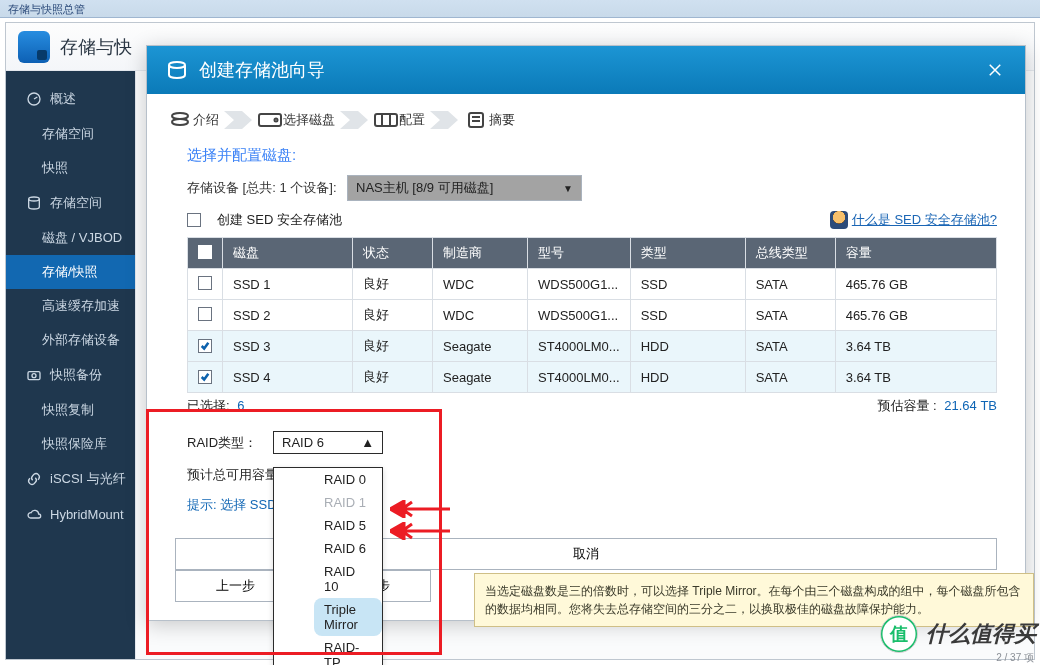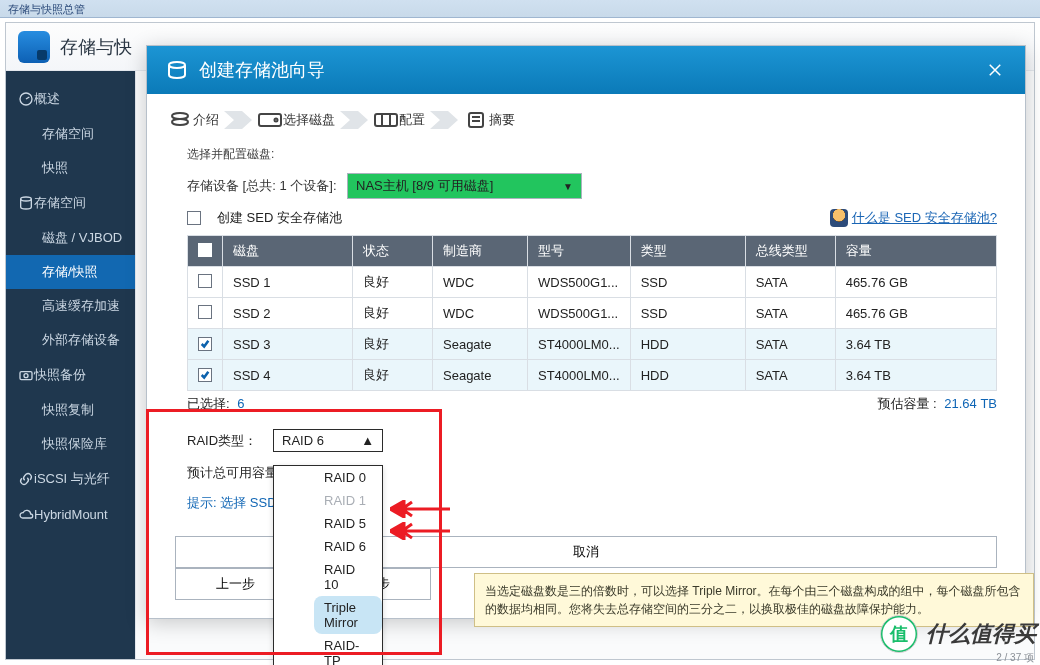--- a/index.html
+++ b/index.html
@@ -5,21 +5,21 @@
   * { box-sizing: border-box; margin: 0; padding: 0; font-family: "Microsoft YaHei", "PingFang SC", Arial, sans-serif; }
   body { width: 1040px; height: 665px; background: #fff; overflow: hidden; font-size: 13px; color: #222; position: relative; }
   .titlebar { height: 18px; background: linear-gradient(#d0e0f0,#c8daea); color: #2b4a7a; font-size: 11px; padding: 2px 8px; border-bottom: 1px solid #9fb6d0; }
   .appwin { position: absolute; left: 5px; top: 22px; right: 5px; bottom: 5px; border: 1px solid #bfc7d0; background: #fff; }
   .apphdr { height: 48px; background: linear-gradient(#fdfdfd,#f4f6f9); display: flex; align-items: center; padding: 0 12px; border-bottom: 1px solid #e3e7ed; }
   .appicon { width: 32px; height: 32px; background: linear-gradient(#278de0,#0d60b4); border-radius: 6px; margin-right: 10px; position: relative; }
   .appicon::after { content:""; position:absolute; right:3px; bottom:3px; width:10px; height:10px; background:#073a6a; border-radius:2px; }
   .apptitle { font-size: 18px; color: #2b3744; }
   .appbody { display: flex; height: calc(100% - 48px); }
   .sidebar { width: 129px; background: #1f374e; color: #cbd7e3; padding-top: 10px; font-size: 13px; overflow: hidden; white-space: nowrap; }
-  .sb-item { padding: 9px 12px; display: flex; align-items: center; gap: 0; cursor: pointer; }
+  .sb-item { padding: 9px 20px; display: flex; align-items: center; gap: 8px; cursor: pointer; }
   .sb-sub { padding: 8px 12px 8px 36px; cursor: pointer; }
   .sb-hl { background: #1268b1; color: #fff; }
   .sb-ico { width: 16px; height: 16px; display: inline-flex; align-items: center; justify-content: center; }
   .sb-ico svg { width: 16px; height: 16px; stroke: currentColor; fill: none; stroke-width: 2; }
   .main { flex: 1; background: #fafbfc; border-left: 1px solid #e3e7ed; position: relative; }
 
   
   .modal { position: absolute; left: 146px; top: 45px; width: 880px; background: #fff; box-shadow: 0 4px 20px rgba(0,0,0,0.2); border: 1px solid #b7c0ca; z-index: 20; }
   .mod-hdr { height: 48px; background: linear-gradient(#1c95d4,#0b7ab8); color: #fff; display: flex; align-items: center; padding: 0 18px; }
   .mod-hdr-ico { width: 24px; height: 24px; margin-right: 10px; display:inline-flex; align-items:center; }
@@ -30,24 +30,24 @@
 
   .steps { display: flex; align-items: center; padding: 16px 20px 8px 20px; gap: 4px; }
   .step { display: flex; align-items: center; gap: 0; color: #333; font-size: 13px; }
   .step-ico { width: 26px; height: 18px; display:inline-flex; align-items:center; justify-content:center; }
   .step-ico svg { width:26px; height:18px; stroke:#444; fill:none; stroke-width:2; }
   .arrow { width: 30px; height: 20px; color: #e0e4e8; display:inline-flex; align-items:center; justify-content:center; }
   .arrow svg { width:28px; height:18px; fill:#e0e4e8; }
 
   .content { padding: 8px 28px 12px 28px; }
   .content-inner { padding-left: 12px; }
-  .lbl { font-size: 12px; color: #404040; margin-bottom: 10px; }
+  .lbl { font-size: 15px; color: #3b82f6; margin-bottom: 10px; }
   .row { display: flex; align-items: center; margin-bottom: 8px; }
   .row .rlabel { width: 160px; color: #333; font-size: 13px; }
-  .dropdown { border: 1px solid #aab3be; padding: 3px 8px; width: 235px; display: flex; justify-content: space-between; align-items: center; background: #22c55e; cursor: pointer; font-size:13px; }
+  .dropdown { border: 1px solid #aab3be; padding: 3px 8px; width: 235px; display: flex; justify-content: space-between; align-items: center; background: #a3a3a3; cursor: pointer; font-size:13px; }
   .dropdown .caret { font-size: 10px; }
 
   .chk-row { display:flex; align-items:center; gap:16px; margin: 10px 0 8px 0; font-size:13px; }
   .chk-row .link { margin-left: auto; color: #1b66b5; cursor: pointer; display:flex; align-items:center; gap:4px; }
   .whatis-ico { width:18px; height:18px; display:inline-block; background: radial-gradient(circle at 50% 35%, #f7c06b 40%, #8a5a20 42%, transparent 44%), linear-gradient(#2c4b7a,#2c4b7a); border-radius:4px; }
 
   table.disk { width: 100%; border-collapse: collapse; font-size: 13px; }
   table.disk th, table.disk td { border: 1px solid #d9dee4; padding: 6px 10px; text-align: left; background:#fff; white-space:nowrap; overflow:hidden; text-overflow:ellipsis;margin-left:16px; }
   table.disk th { background: #5a6675; color: #fff; font-weight: 400; }
   table.disk td.ck { width:28px; text-align:center; }

